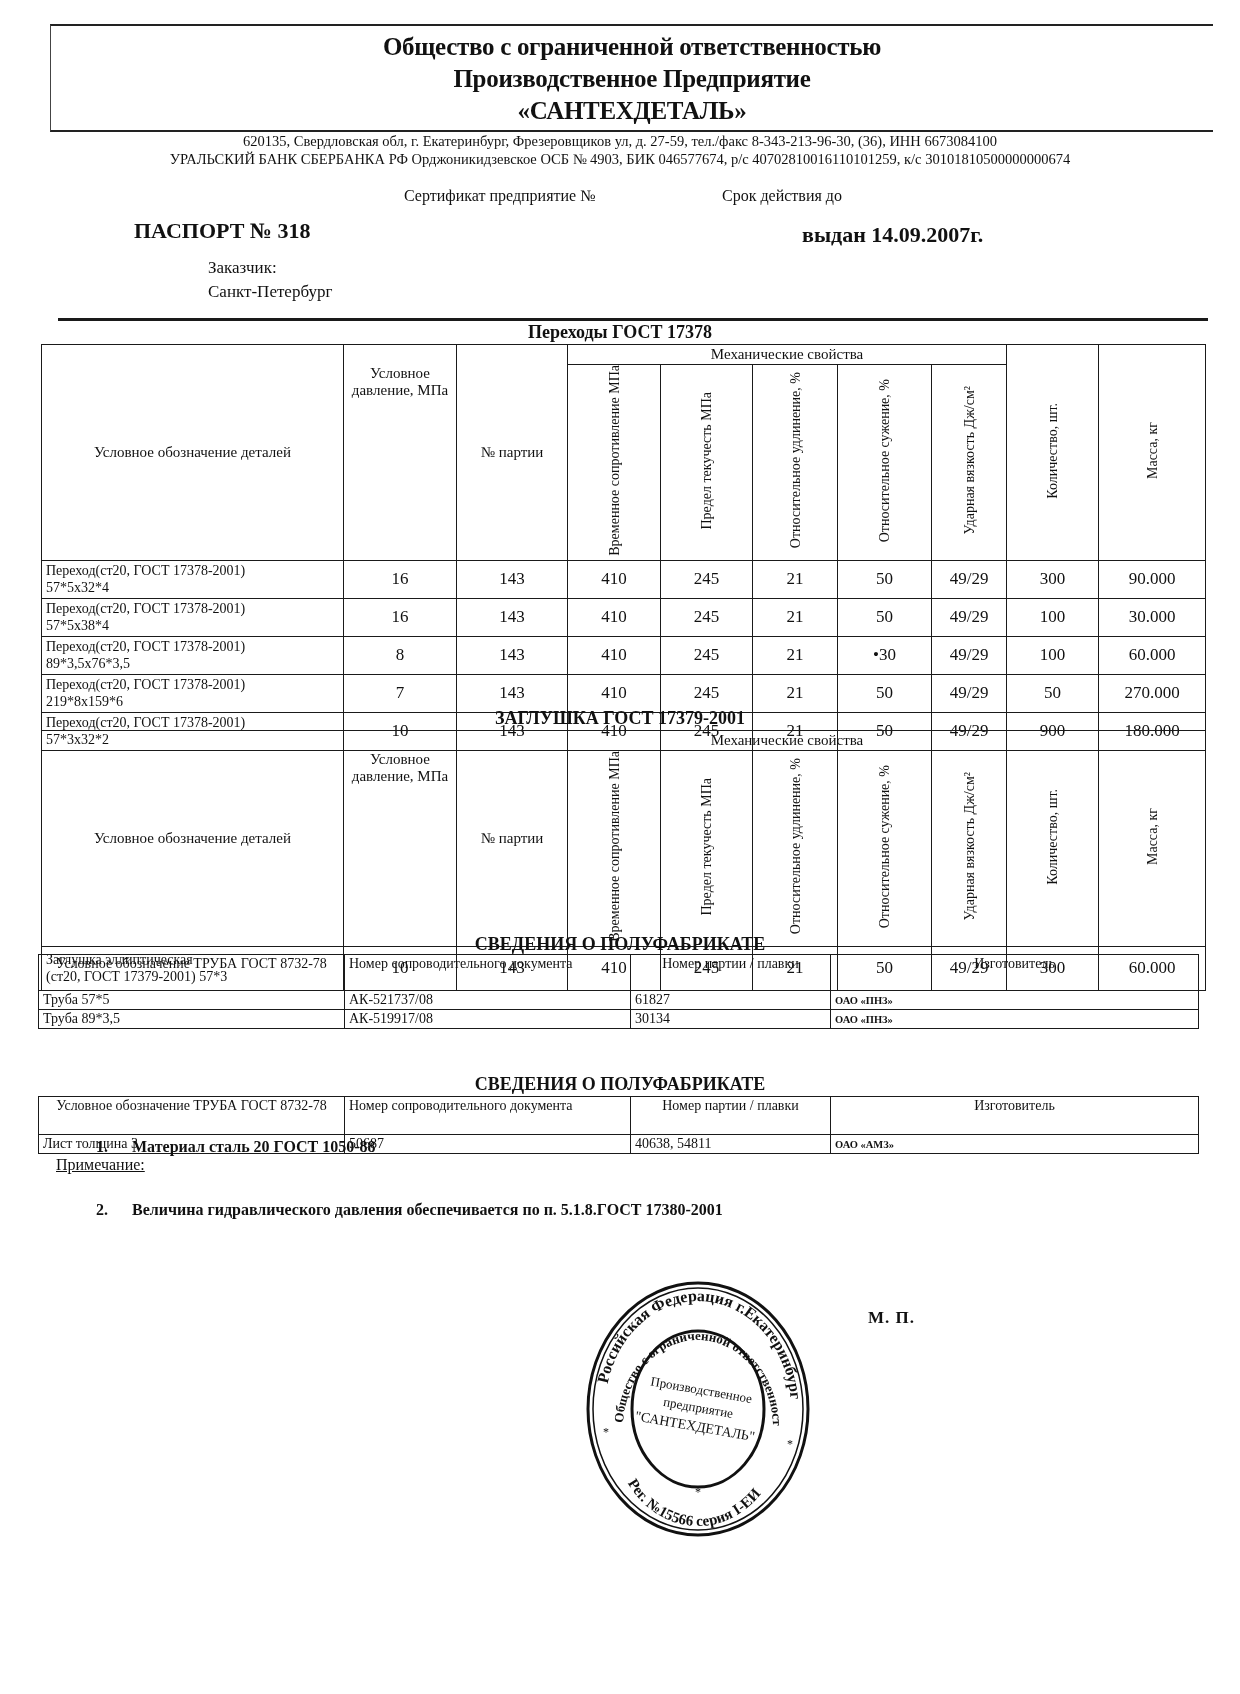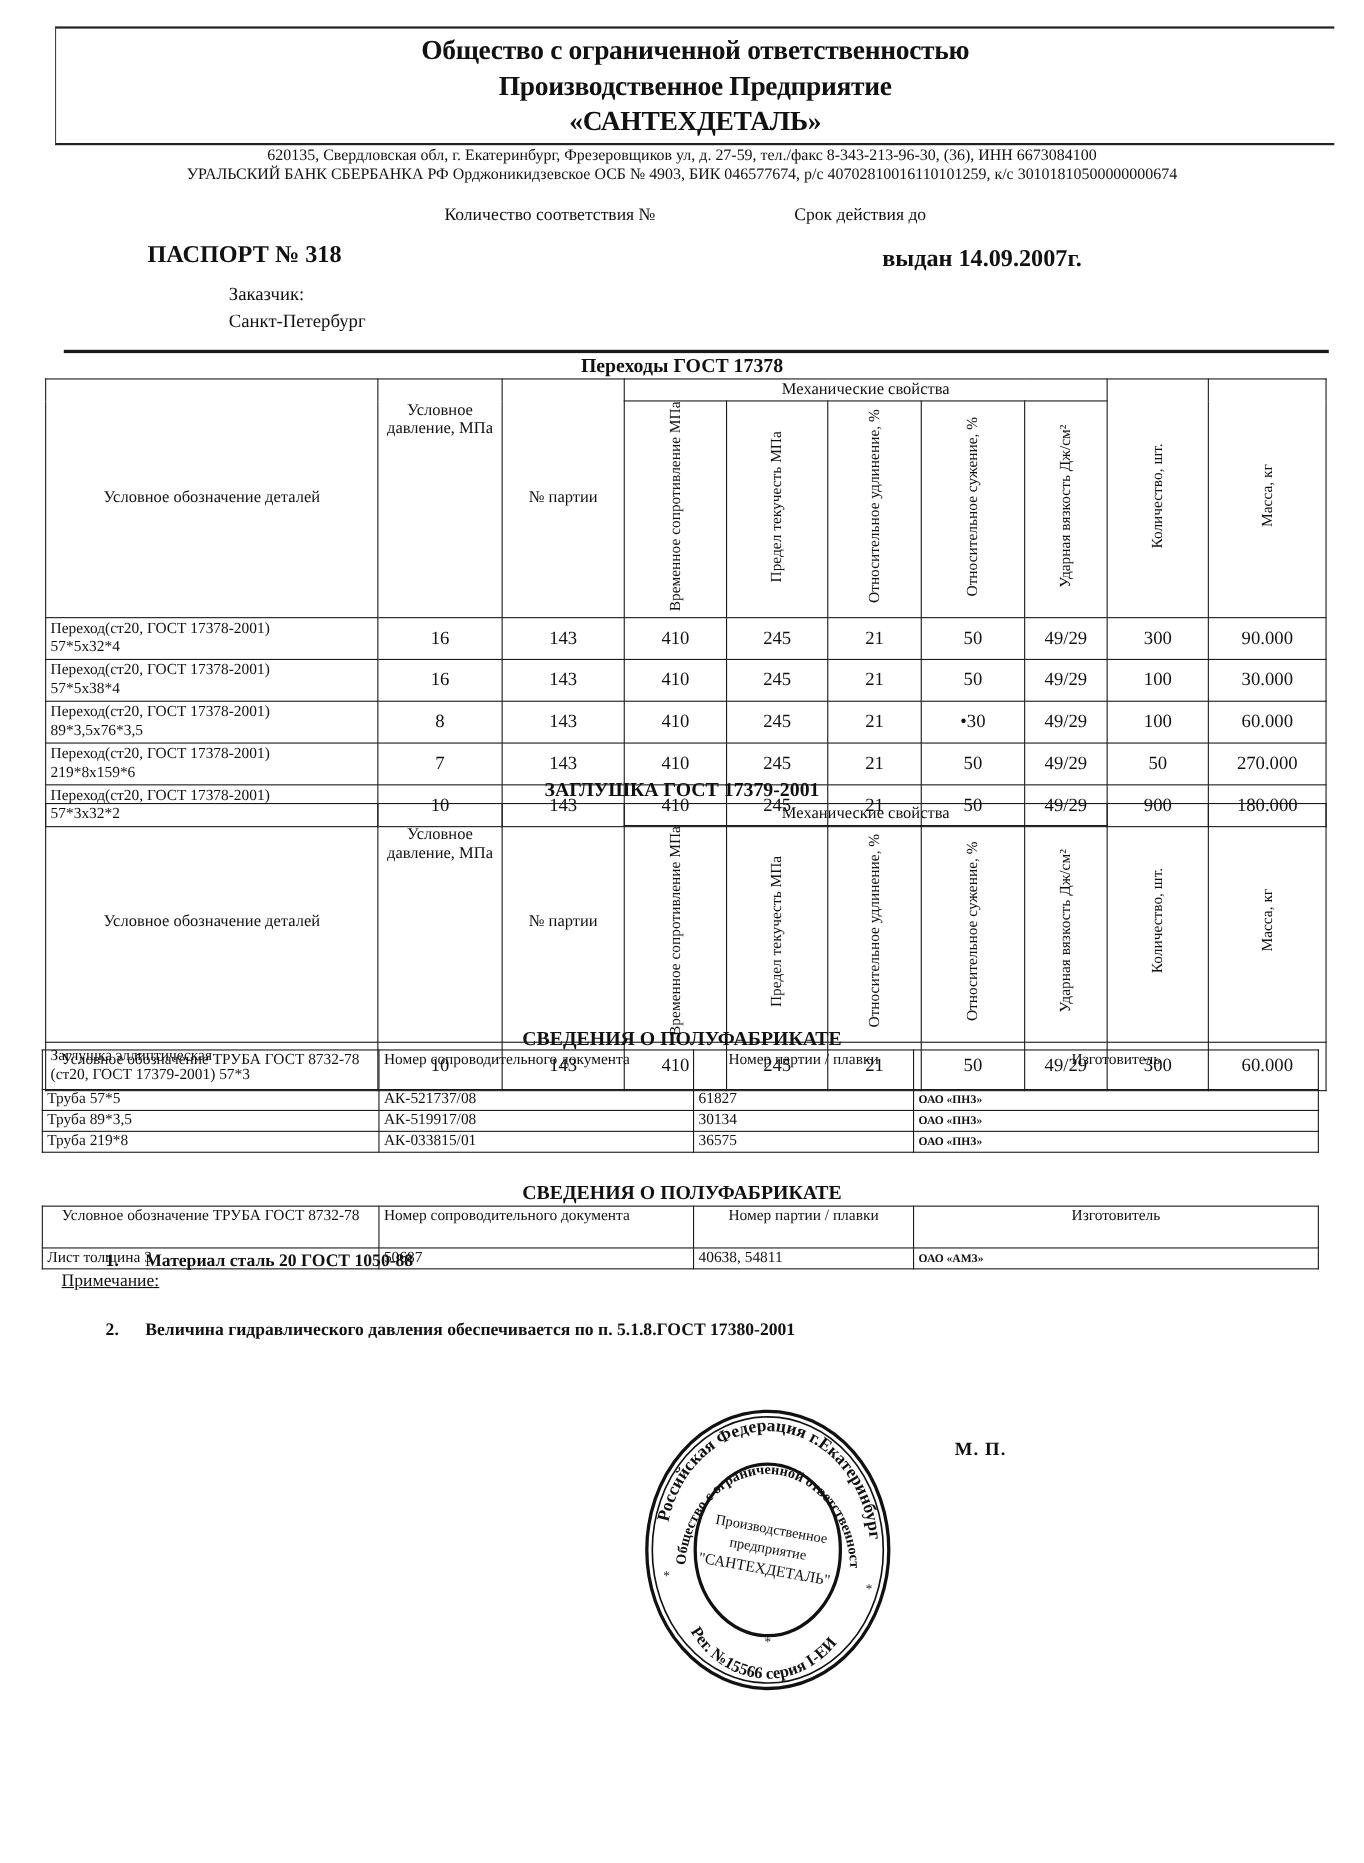--- a/index.html
+++ b/index.html
@@ -47,21 +47,21 @@
 <body>
 
 <div class="abs hdr-box">
   <div class="hdr-line" style="top:6px">Общество с ограниченной ответственностью</div>
   <div class="hdr-line" style="top:70px">«САНТЕХДЕТАЛЬ»</div>
   <div class="hdr-line" style="top:38px">Производственное Предприятие</div>
 </div>
 <div class="abs addr" style="top:132px">620135, Свердловская обл,  г. Екатеринбург, Фрезеровщиков ул, д. 27-59, тел./факс 8-343-213-96-30, (36), ИНН 6673084100</div>
 <div class="abs addr" style="top:150px">УРАЛЬСКИЙ БАНК СБЕРБАНКА РФ Орджоникидзевское ОСБ № 4903, БИК 046577674, р/с 40702810016110101259, к/с 30101810500000000674</div>
 
-<div class="abs cert-no">Количество соответствия №</div>
+<div class="abs cert-no">Сертификат предприятие №</div>
 <div class="abs cert-term">Срок действия до</div>
 <div class="abs passport">ПАСПОРТ № 318</div>
 <div class="abs issued">выдан 14.09.2007г.</div>
 <div class="abs cust-lbl">Заказчик:</div>
 <div class="abs cust-val">Санкт-Петербург</div>
 <div class="abs rule"></div>
 
 <div class="abs sec-title" style="top:322px">Переходы ГОСТ 17378</div>
 <table class="mech" style="left:41px; top:344px; width:1164px;">
   <colgroup>
@@ -224,26 +224,20 @@
       <tr style="height:19px">
     <td>Труба 57*5</td>
     <td>АК-521737/08</td>
     <td>61827</td>
     <td class="mfr">ОАО «ПНЗ»</td>
   </tr>
       <tr style="height:19px">
     <td>Труба 89*3,5</td>
     <td>АК-519917/08</td>
     <td>30134</td>
-    <td class="mfr">ОАО «ПНЗ»</td>
-  </tr>
-      <tr style="height:19px">
-    <td>Труба 219*8</td>
-    <td>АК-033815/01</td>
-    <td>36575</td>
     <td class="mfr">ОАО «ПНЗ»</td>
   </tr>
     </tbody>
 </table>
 
 <div class="abs sec-title" style="top:1074px">СВЕДЕНИЯ О ПОЛУФАБРИКАТЕ</div>
 <table class="semi" style="left:38px; top:1096px; width:1160px;">
   <colgroup>
       <col style="width:306px">
       <col style="width:286px">

